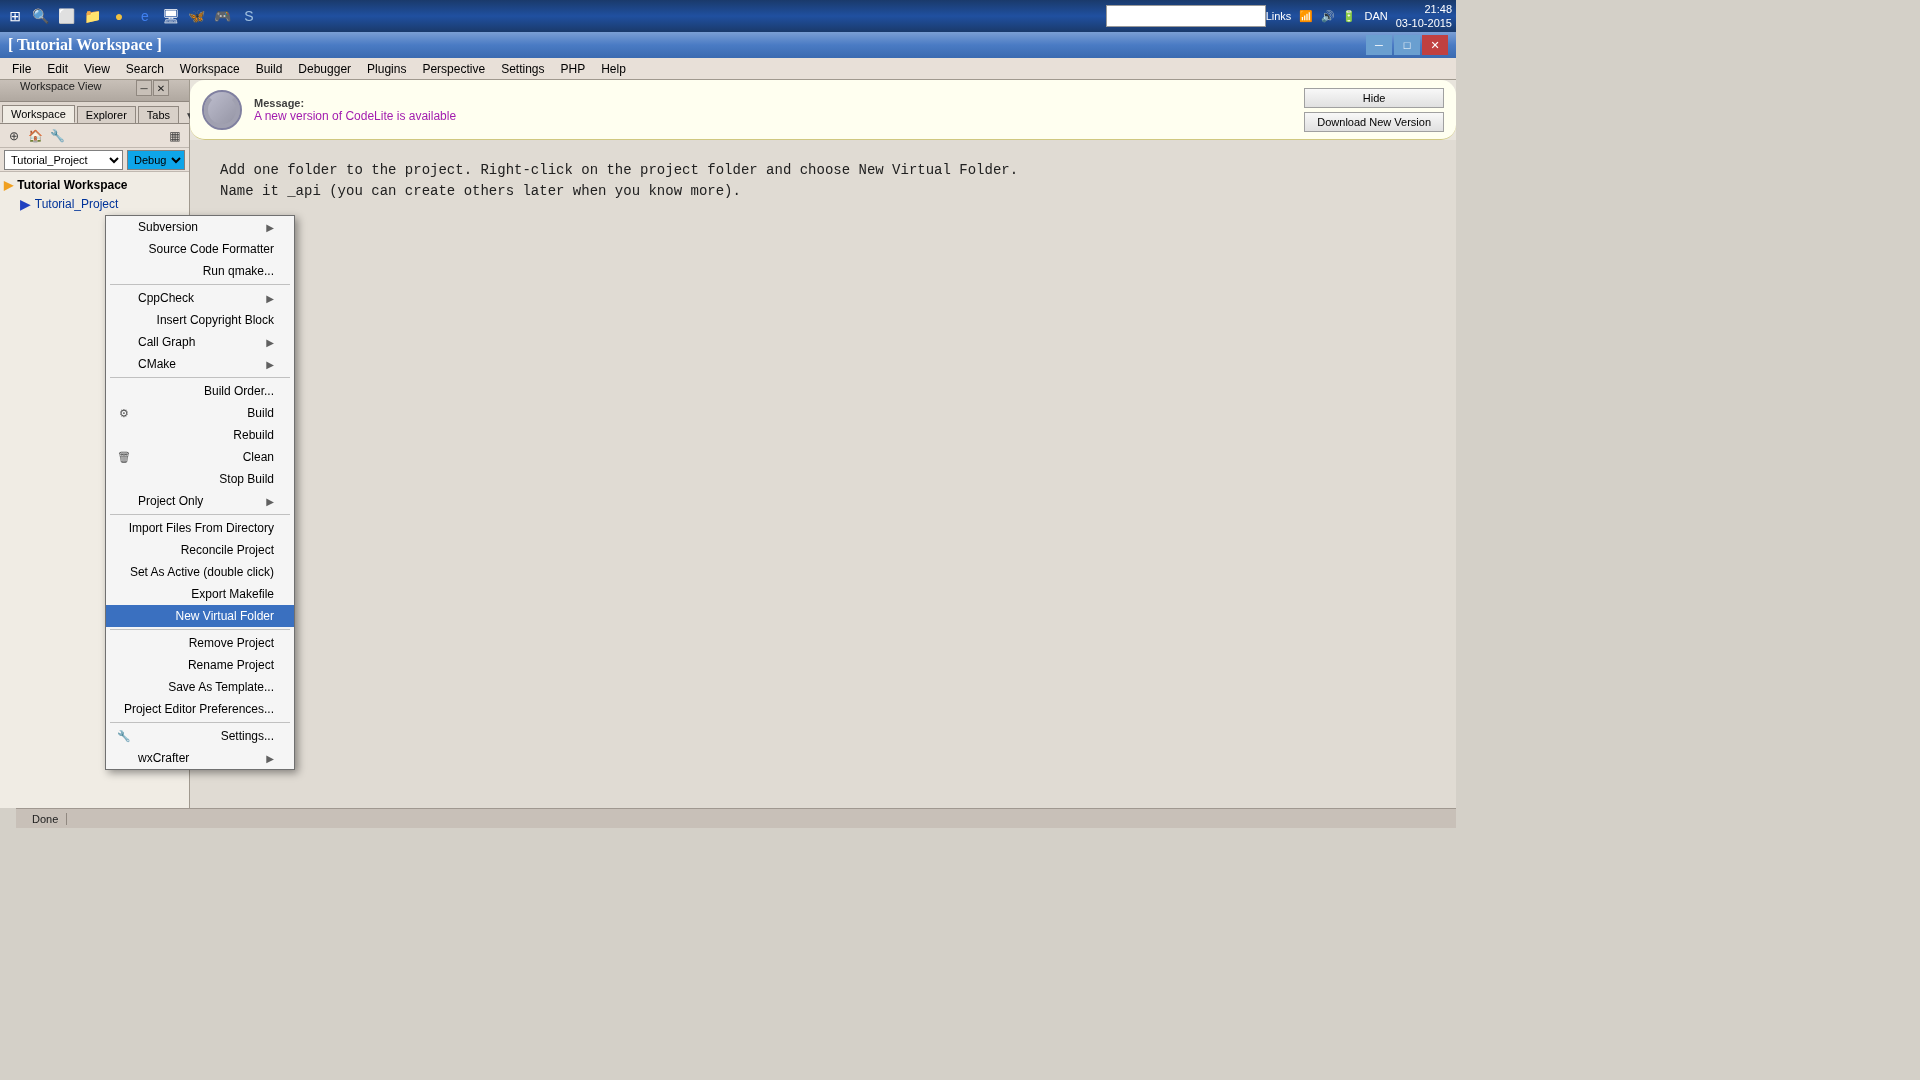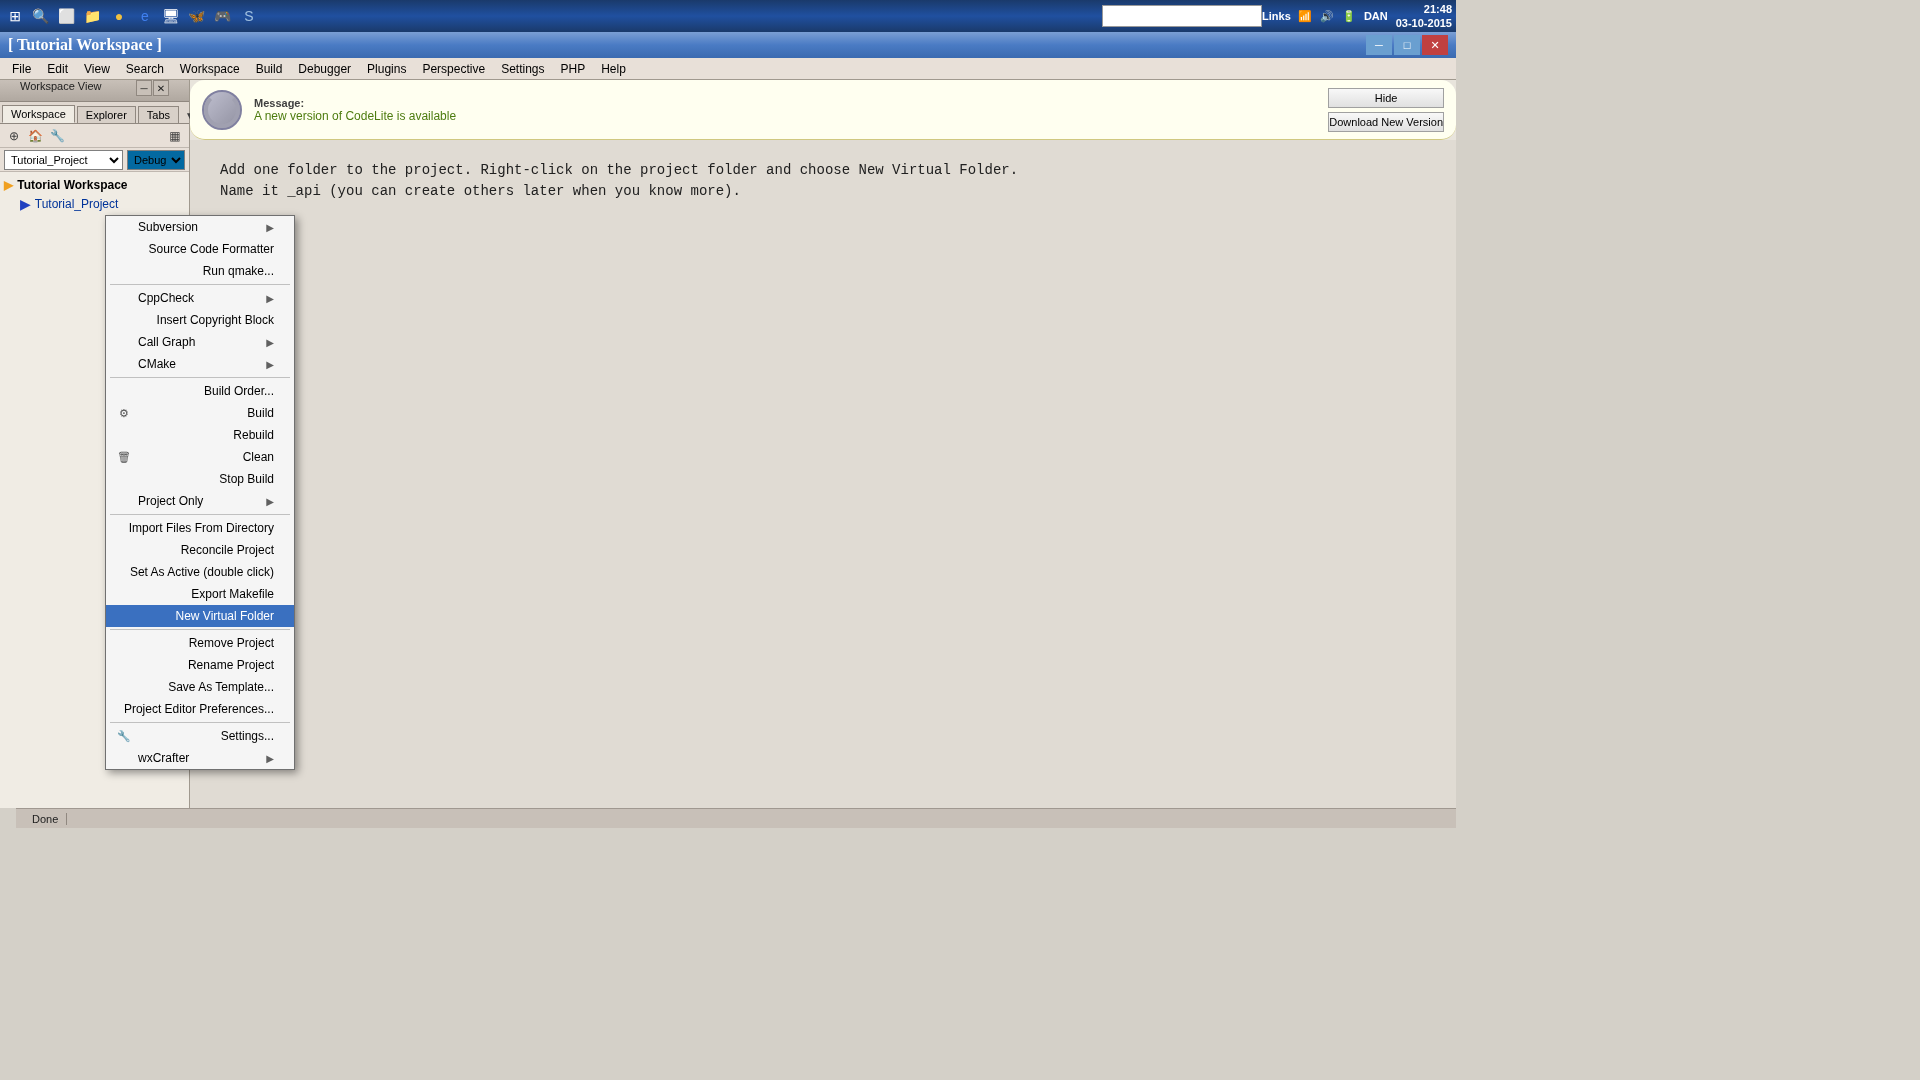--- a/index.html
+++ b/index.html
@@ -233,21 +233,21 @@
       height: 20px;
       font-size: 11px;
       background: white;
       border: 1px solid #808080;
       padding: 0 2px;
     }
     .config-select {
       width: 58px;
       height: 20px;
       font-size: 11px;
-      background: #0369a1;
+      background: #0ea5e9;
       border: 1px solid #808080;
       padding: 0 2px;
     }
 
     
     #tree-area {
       flex: 1;
       overflow: auto;
       padding: 4px;
       background: #f0ece4;
@@ -358,29 +358,29 @@
     .message-text-area {
       flex: 1;
     }
     .message-label {
       font-size: 11px;
       font-weight: bold;
       color: #404040;
     }
     .message-body {
       font-size: 12px;
-      color: #4d7c0f;
+      color: #a21caf;
     }
     .message-buttons {
       display: flex;
       flex-direction: column;
       gap: 4px;
     }
     .msg-btn {
-      padding: 3px 0;
+      padding: 3px 12px;
       border: 1px solid #a0a0a0;
       background: linear-gradient(to bottom, #f8f8f8, #e0e0e0);
       cursor: pointer;
       font-size: 11px;
       white-space: nowrap;
     }
 
     
     #editor-area {
       flex: 1;
@@ -422,21 +422,21 @@
     <div class="taskbar-icon" style="color:#f0c040;">●</div>
     <div class="taskbar-icon" style="color:#4080f0;">e</div>
     <div class="taskbar-icon">🖥</div>
     <div class="taskbar-icon">🦋</div>
     <div class="taskbar-icon">🎮</div>
     <div class="taskbar-icon" style="color:#a0c0e0;">S</div>
   </div>
   <div class="taskbar-search">
     <input type="text" placeholder="" style="">
   </div>
-  <div class="taskbar-right" style="font-weight:bold;">
+  <div class="taskbar-right" style="">
     <span>Links</span>
     <span>📶</span>
     <span>🔊</span>
     <span>🔋</span>
     <span>DAN</span>
     <div class="taskbar-clock">
       <div>21:48</div>
       <div>03-10-2015</div>
     </div>
   </div>

